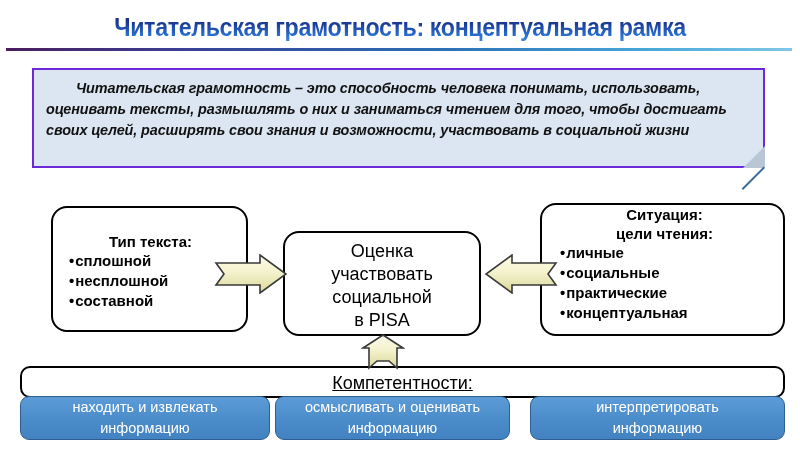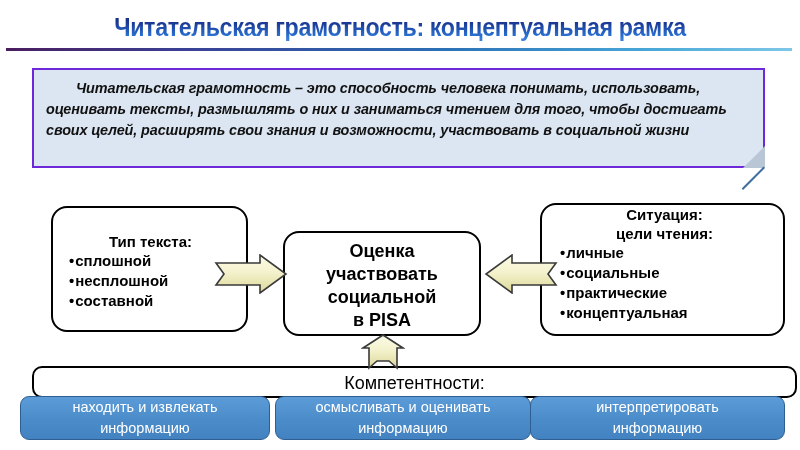--- a/index.html
+++ b/index.html
@@ -98,21 +98,21 @@
   .rbox {
     position: absolute;
     background: #ffffff;
     border: 2px solid #000000;
     border-radius: 16px;
     box-sizing: border-box;
   }
   .box-left  { left: 20px;  top: 206px; width: 197px; height: 126px; margin-left: 31px; }
   .box-center{ left: 283px; top: 231px; width: 198px; height: 105px; }
   .box-right { left: 540px; top: 203px; width: 245px; height: 133px; }
-  .box-comp  { left: 32px;  top: 366px; width: 765px; height: 32px; border-radius: 10px; }
+  .box-comp  { left: 20px;  top: 366px; width: 765px; height: 32px; border-radius: 10px; text-decoration: underline; }
 
   .box-head {
     text-align: center;
     font-size: 15px;
     font-weight: bold;
     color: #000000;
     line-height: 19px;
   }
   .bullet-list {
     margin: 0;
@@ -129,21 +129,21 @@
     margin-right: 1px;
   }
 
   .box-left .inner  { padding: 24px 6px 0 8px; }
   .box-right .inner { padding: 0 6px 0 10px; }
 
   .center-text {
     padding: 7px 4px 0 4px;
     text-align: center;
     font-size: 18px;
-    font-weight: bold;
+    font-weight: normal;
     color: #000000;
     line-height: 23px;
   }
   .comp-text {
     text-align: center;
     font-size: 18px;
     font-weight: normal;
     color: #000000;
     line-height: 30px;
   }
@@ -161,21 +161,21 @@
     font-size: 14.5px;
     font-weight: normal;
     line-height: 21px;
     text-align: center;
     display: flex;
     align-items: center;
     justify-content: center;
     padding: 0 6px;
   }
   .chip-1 { left: 20px;  width: 250px; }
-  .chip-2 { left: 275px; width: 256px; }
+  .chip-2 { left: 275px; width: 235px; }
   .chip-3 { left: 530px; width: 255px; }
 
   
   .arrow { position: absolute; }
   .arrow-left-right { left: 214px; top: 254px; width: 74px; height: 40px; }
   .arrow-right-left { left: 484px; top: 254px; width: 74px; height: 40px; }
   .arrow-up         { left: 361px; top: 334px; width: 44px; height: 36px; }
 </style>
 </head>
 <body>

